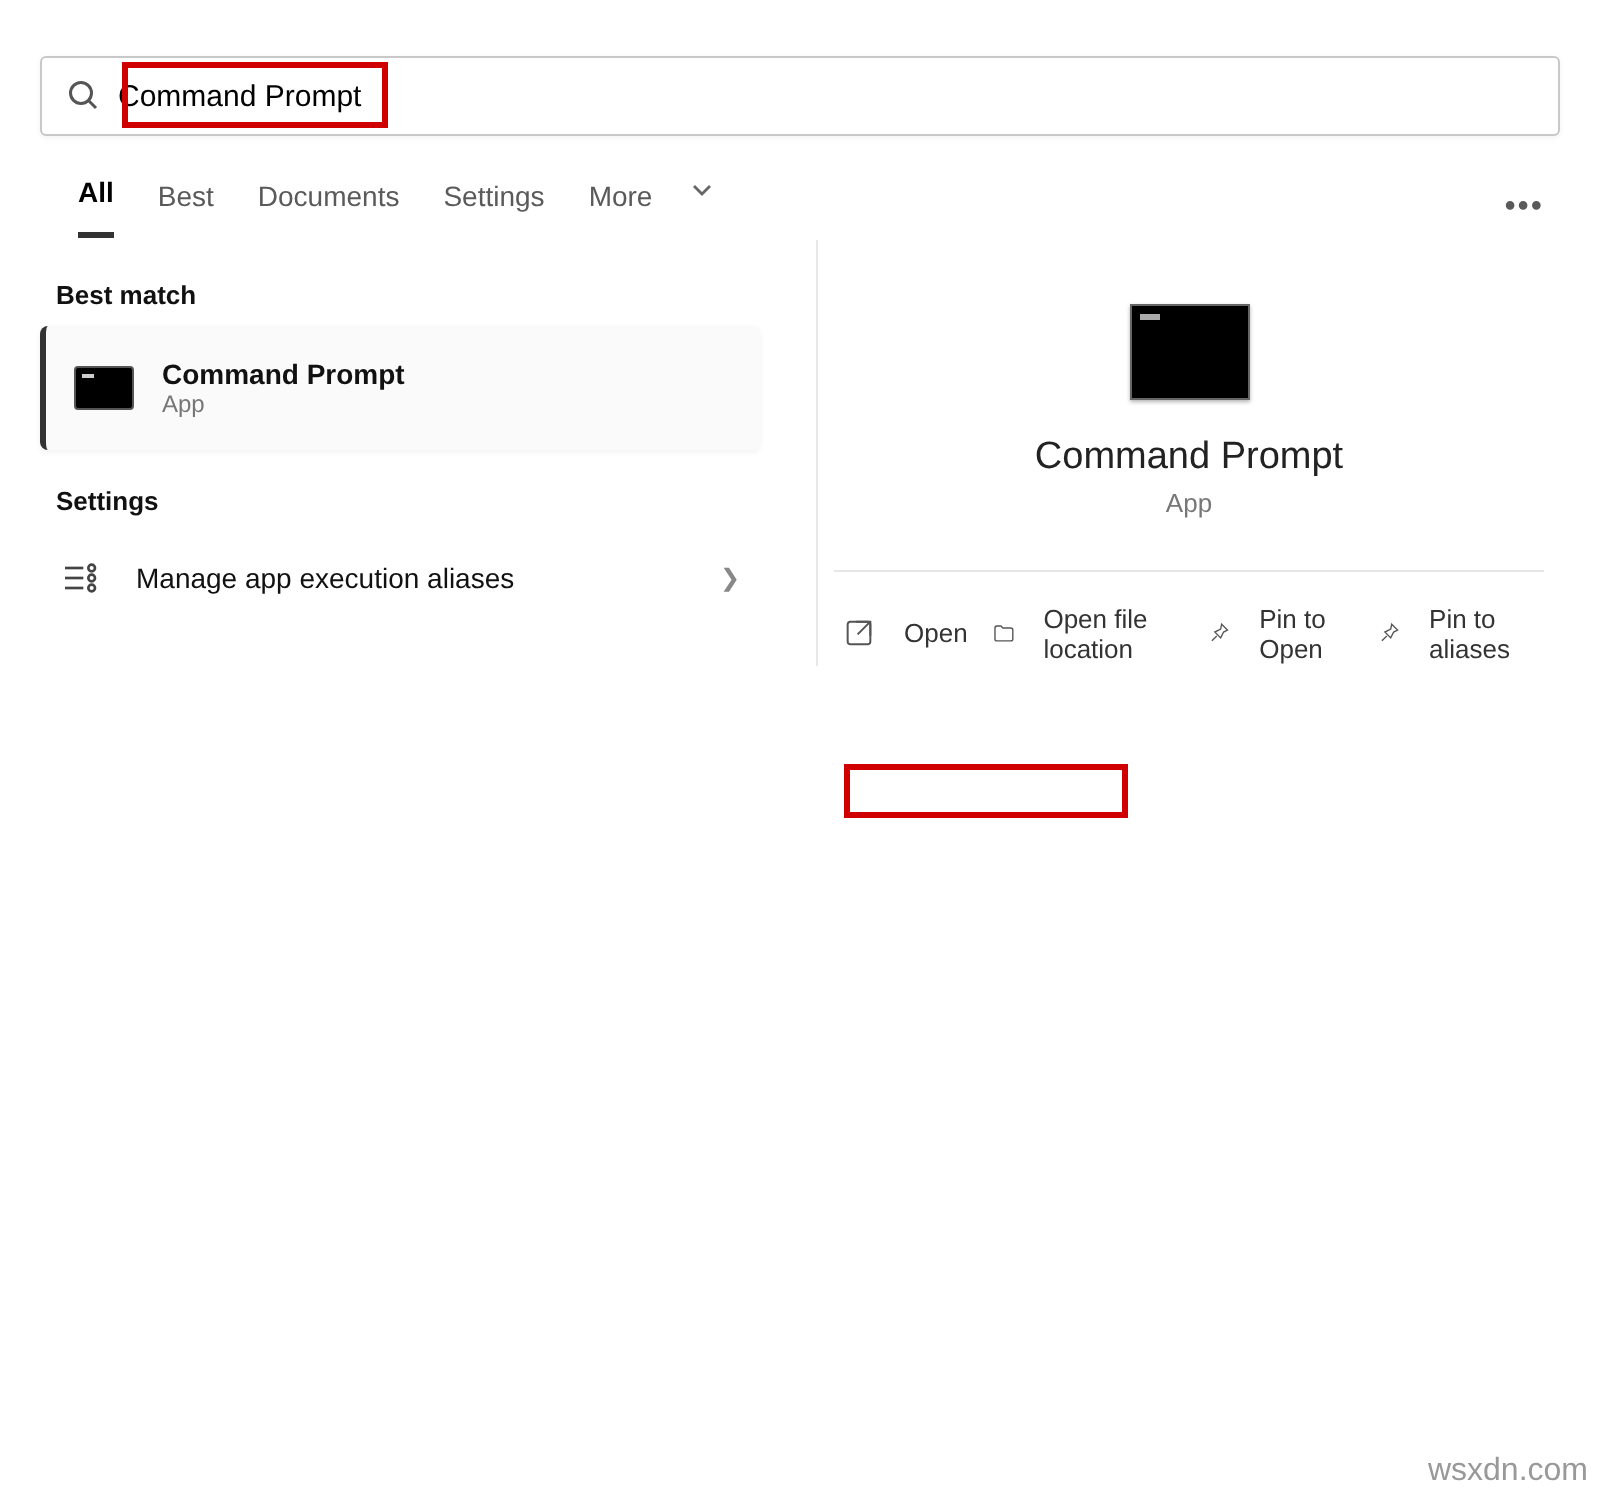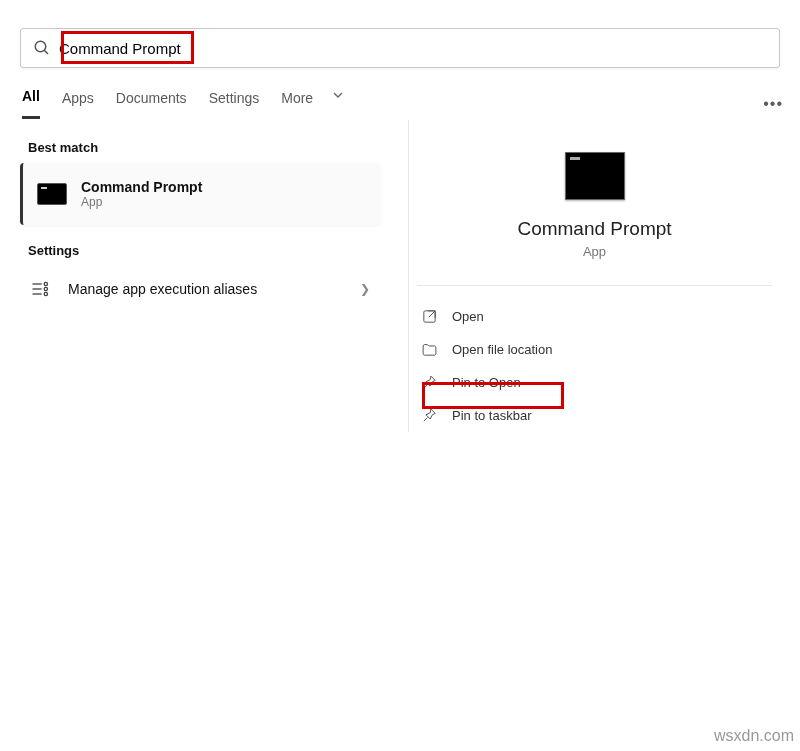--- a/index.html
+++ b/index.html
@@ -6,21 +6,21 @@
     body { width: 800px; height: 751px; background: #fff; position: relative; }
 
     .search-wrap { padding: 28px 20px 12px 20px; }
     .search-box { display: flex; align-items: center; height: 40px; border: 1px solid #c8c8c8; border-radius: 3px; background: #fff; box-shadow: 0 1px 3px rgba(0,0,0,0.05); padding: 0 12px; }
     .search-box svg { width: 18px; height: 18px; flex-shrink: 0; margin-right: 8px; }
     .search-input { flex: 1; border: none; outline: none; font-size: 15px; color: #000; background: transparent; }
     .search-highlight { position: absolute; border: 3px solid #d00000; pointer-events: none; }
     .hl-search { left: 61px; top: 31px; width: 133px; height: 33px; }
     .hl-runas { left: 422px; top: 382px; width: 142px; height: 27px; }
 
-    .tabs { display: flex; align-items: center; padding: 8px 11px 0 22px; gap: 22px; color: #5a5a5a; font-size: 14px; border-bottom: 1px solid transparent; }
+    .tabs { display: flex; align-items: center; padding: 8px 22px 0 22px; gap: 22px; color: #5a5a5a; font-size: 14px; border-bottom: 1px solid transparent; margin-left: 17px; }
     .tab { cursor: pointer; padding-bottom: 12px; }
     .tab.active { color: #000; font-weight: 600; border-bottom: 3px solid #333; }
     .tab-more { display: flex; align-items: flex-start; gap: 20px; }
     .tabs-spacer { flex: 1; }
     .ellipsis { font-size: 16px; letter-spacing: 1px; cursor: pointer; padding-right: 6px; }
 
     .content { display: flex; padding: 0 20px; gap: 28px; }
     .left { width: 360px; padding-top: 14px; }
     .right { flex: 1; border-left: 1px solid #e8e8e8; padding: 22px 0 0 0; }
 
@@ -36,21 +36,21 @@
     .settings-item svg { width: 20px; height: 20px; margin-right: 18px; }
     .chev { margin-left: auto; color: #888; font-size: 12px; }
 
     .preview { display: flex; flex-direction: column; align-items: center; padding: 10px 20px 26px 20px; }
     .preview-icon { width: 60px; height: 48px; background: #000; border: 1px solid #666; box-shadow: 0 1px 2px rgba(0,0,0,0.3); position: relative; margin-bottom: 18px; }
     .preview-icon::before { content: ""; position: absolute; left: 4px; top: 4px; width: 10px; height: 3px; background: #aaa; }
     .preview-title { font-size: 19px; color: #222; margin-bottom: 4px; }
     .preview-sub { font-size: 13px; color: #777; }
     .divider { height: 1px; background: #e6e6e6; margin: 0 8px 14px 8px; }
 
-    .actions { display: flex; flex-direction: column; padding: 0 6px; }
+    .actions { display: flex; flex-direction: row; padding: 0 6px; }
     .action { display: flex; align-items: center; height: 33px; padding: 0 6px; font-size: 13px; color: #333; cursor: pointer; gap: 14px; }
     .action svg { width: 17px; height: 17px; stroke: #555; fill: none; stroke-width: 1.4; }
 
     .watermark { position: absolute; right: 6px; bottom: 6px; font-size: 16px; color: #999; }
   </style>
 </head>
 <body>
 
 <div class="search-wrap">
   <div class="search-box">
@@ -60,21 +60,21 @@
       </svg>
     <input class="search-input" value="Command Prompt" style="">
   </div>
 </div>
 
 <div class="search-highlight hl-search"></div>
 <div class="search-highlight hl-runas"></div>
 
 <div class="tabs">
   <div class="tab active">All</div>
-  <div class="tab">Apps</div>
+  <div class="tab">Best</div>
   <div class="tab">Documents</div>
   <div class="tab">Settings</div>
   <div class="tab tab-more">
     <span>More</span>
     <svg width="10" height="10" viewBox="0 0 10 10" fill="none" stroke="#666" stroke-width="1.4">
         <polyline points="1,3 5,7 9,3"></polyline>
       </svg>
   </div>
   <div class="tabs-spacer"></div>
   <div class="ellipsis">•••</div>
@@ -133,19 +133,19 @@
             <path d="M14 3 L20 9 L16 11 L13 17 L7 11 L13 8 Z"></path>
             <line x1="9" y1="15" x2="4" y2="20"></line>
           </svg>
         <span>Pin to Open</span>
       </div>
       <div class="action">
         <svg viewBox="0 0 24 24">
             <path d="M14 3 L20 9 L16 11 L13 17 L7 11 L13 8 Z"></path>
             <line x1="9" y1="15" x2="4" y2="20"></line>
           </svg>
-        <span>Pin to taskbar</span>
+        <span>Pin to aliases</span>
       </div>
     </div>
   </div>
 </div>
 
 <div class="watermark">wsxdn.com</div>
 
 </body></html>

